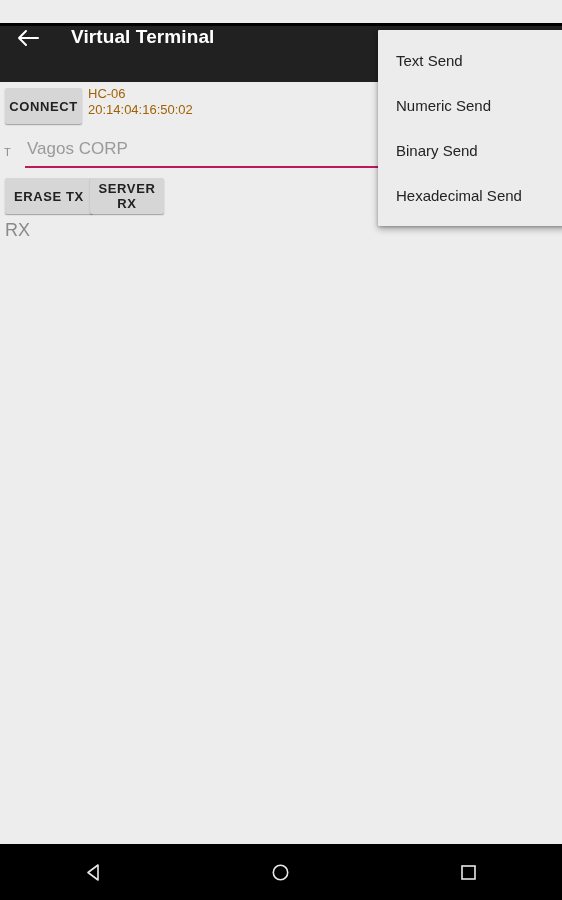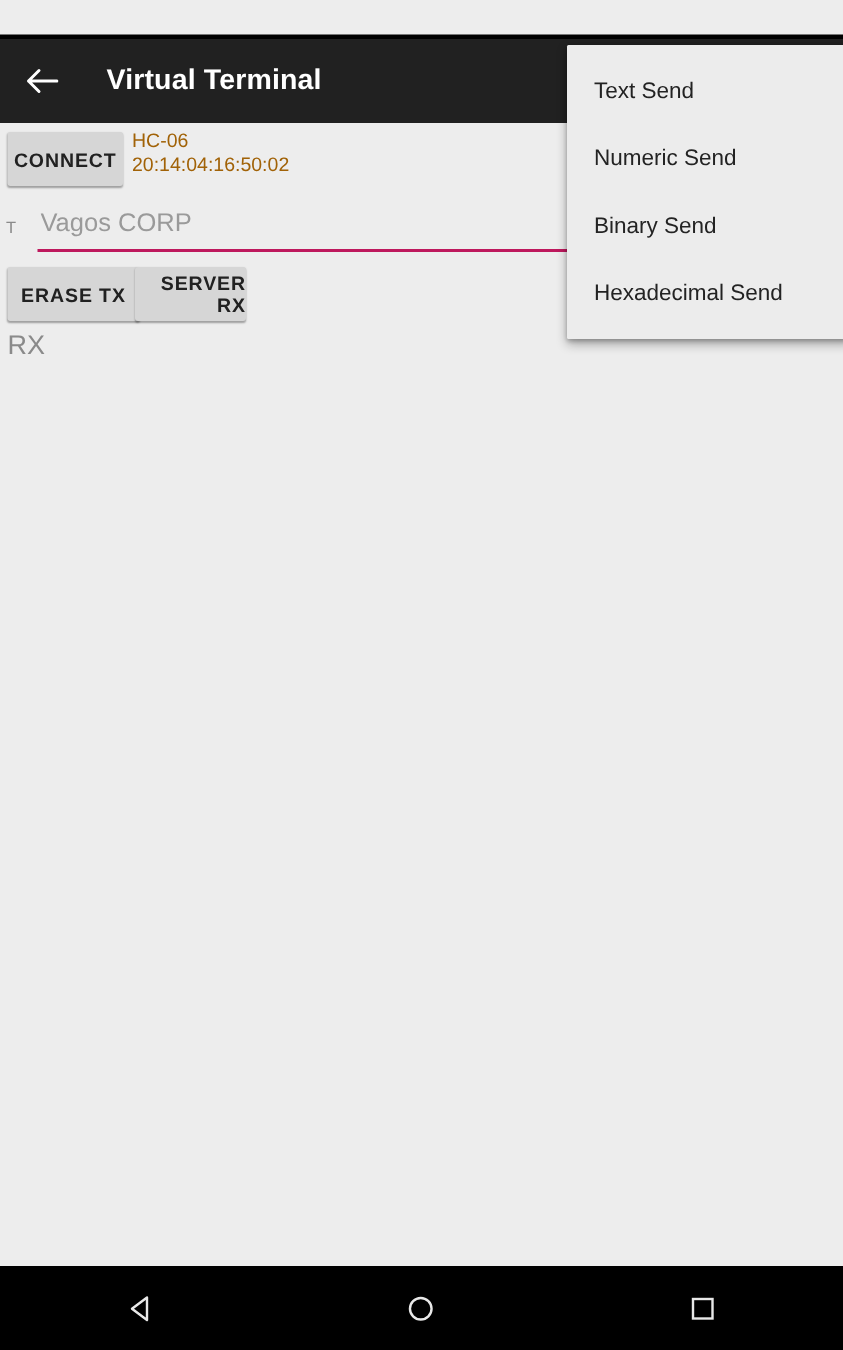--- a/index.html
+++ b/index.html
@@ -29,21 +29,21 @@
     color:#fff; font-size:14px; margin-left:8px;
     font-family:"Liberation Sans", sans-serif;
     letter-spacing:0.2px;
   }
 
   
   #toolbar {
     position:absolute; top:26px; left:0;
     width:562px; height:56px;
     background:#212121;
-    display:flex; align-items:center;
+    display:flex; align-items:flex-start;
   }
   #back-arrow {
     width:24px; height:24px; margin-left:16px;
     display:flex; align-items:center; justify-content:center;
     cursor:pointer;
   }
   #toolbar-title {
     color:#fff; font-size:19px; font-weight:bold;
     margin-left:31px; letter-spacing:0.1px;
   }
@@ -57,21 +57,21 @@
     position:absolute;
     background:#d6d6d6;
     border:none; border-radius:2px;
     color:#212121;
     font-size:13px; font-weight:bold;
     letter-spacing:0.6px;
     font-family:"Liberation Sans", sans-serif;
     cursor:pointer;
     box-shadow:0 1px 1.5px rgba(0,0,0,0.22), 0 1px 1px rgba(0,0,0,0.14);
     display:flex; align-items:center; justify-content:center;
-    text-align:right;
+    text-align:center;
   }
   #connect-button { left:5px; top:0; width:77px; height:36px; }
   #change-server-button { left:202px; top:0; width:118px; height:36px; }
 
   #device-info {
     position:absolute; left:88px; top:-2px;
     color:#a16207; font-size:13px; line-height:16px;
   }
 
   

